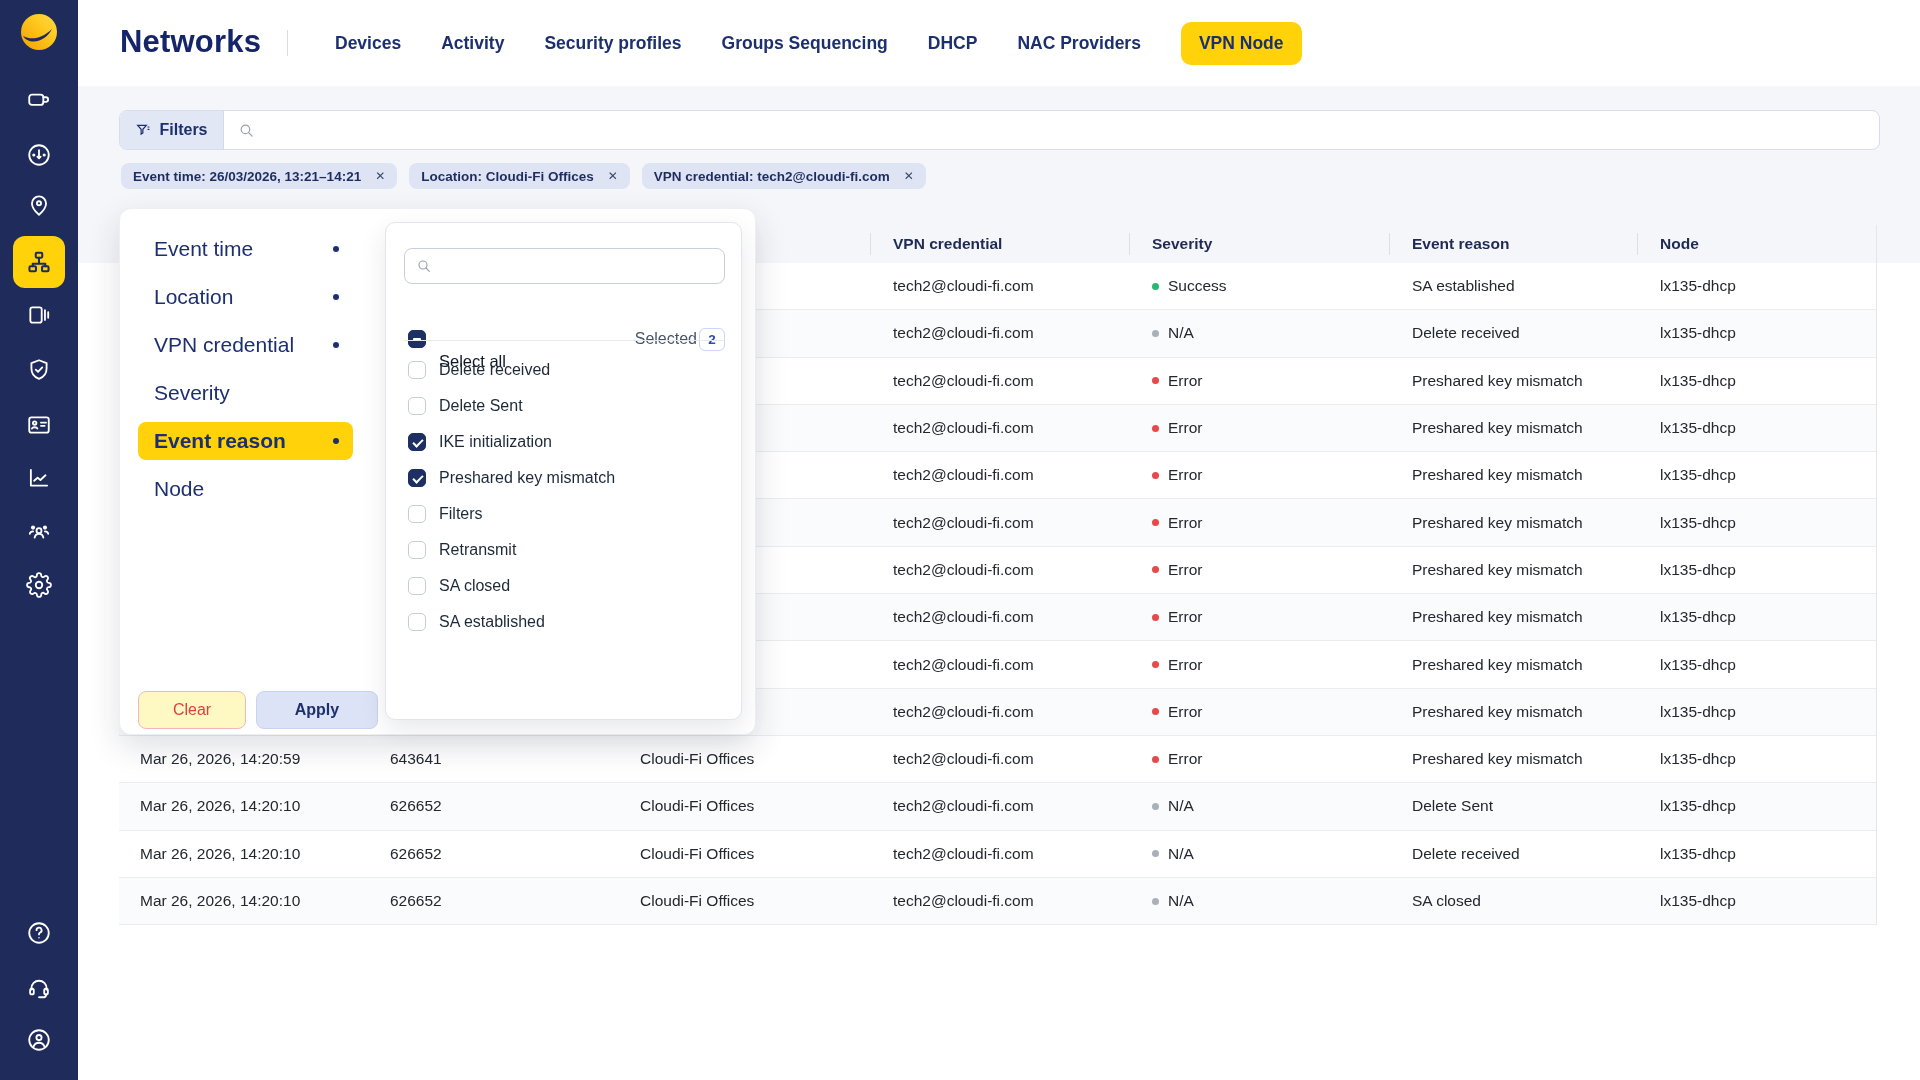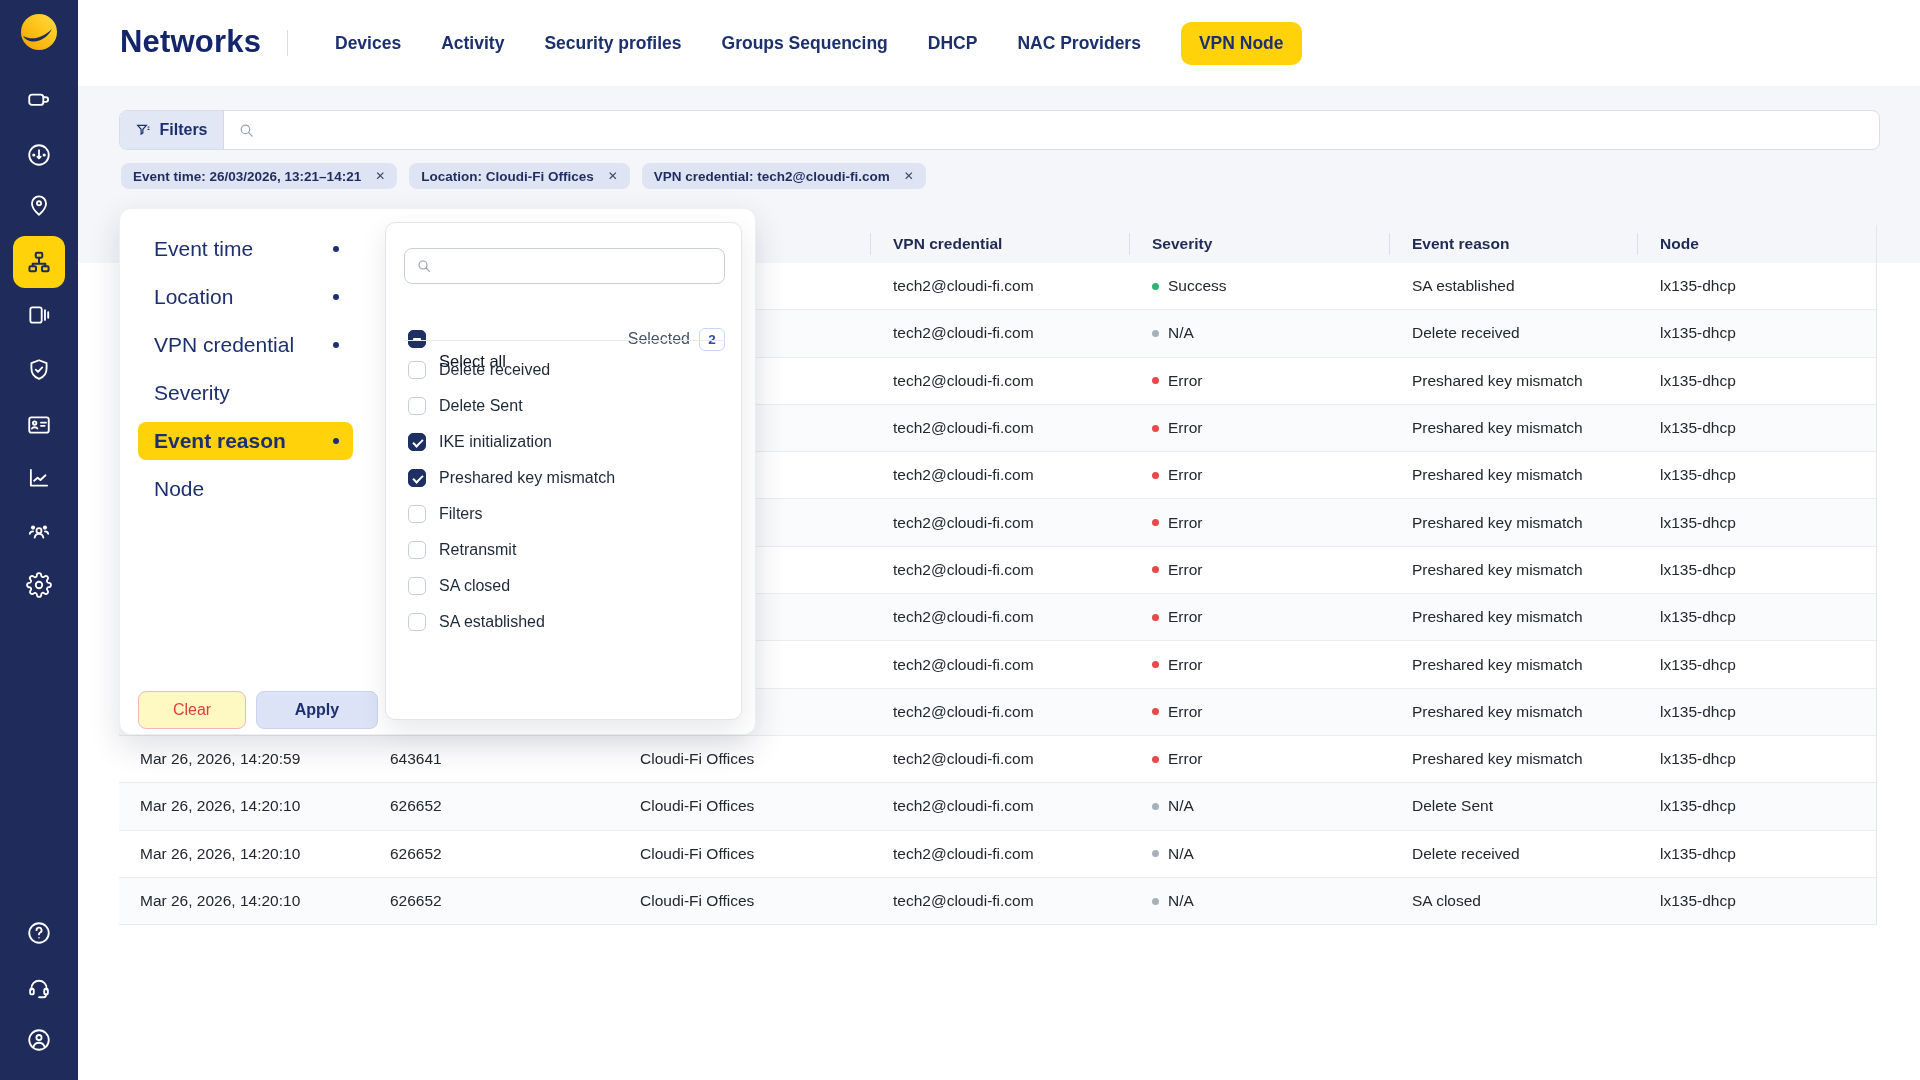--- a/index.html
+++ b/index.html
@@ -68,21 +68,21 @@
 
   
   #dropdown { position:absolute; left:385px; top:222px; width:357px; height:498px; background:#fff; border:1px solid #E2E5EA;
     border-radius:10px; box-shadow:0 10px 26px rgba(25,35,70,.10); z-index:7; }
   #dd-search { position:absolute; left:18px; top:25px; width:321px; height:36px; border:1px solid #C9CFDA; border-radius:8px;
     display:flex; align-items:center; padding-left:11px; gap:8px; background:#fff; }
   #dd-search svg { width:16px; height:16px; stroke:#98A1AE; fill:none; stroke-width:1.7; stroke-linecap:round; }
   #dd-search input { border:none; outline:none; flex:1; height:100%; font-size:15px; background:transparent; }
   #select-all-row { position:absolute; left:22px; top:84px; width:317px; display:flex; align-items:center; }
   #select-all-label { margin-left:13px; font-size:16.5px; font-weight:400; color:#101828;margin-top:45px; }
-  #selected-wrap { margin-left:auto; display:flex; align-items:center; gap:9px; }
+  #selected-wrap { margin-left:auto; display:flex; align-items:center; gap:2px; }
   #selected-label { font-size:16px; color:#475467; }
   #selected-badge { min-width:26px; height:23px; border:1px solid #C7D7F5; border-radius:6px; display:flex; align-items:center;
     justify-content:center; font-size:13.5px; font-weight:700; color:#2F4DA8; }
   #dd-divider { position:absolute; left:18px; top:117px; width:321px; height:1px; background:#E7E9EE; }
   #options { position:absolute; left:22px; top:129px; width:317px; }
   .opt { height:36px; display:flex; align-items:center; cursor:pointer; }
   .opt .lbl { margin-left:13px; font-size:16px; color:#1D2939; }
   .cb { width:18px; height:18px; border-radius:5px; border:1.5px solid #C6CCD8; background:#fff; position:relative; flex:0 0 auto; cursor:pointer; }
   .cb.checked { background:#1E2F63; border-color:#1E2F63; }
   .cb.checked::after { content:""; position:absolute; left:4px; top:4.5px; width:8px; height:4px;

